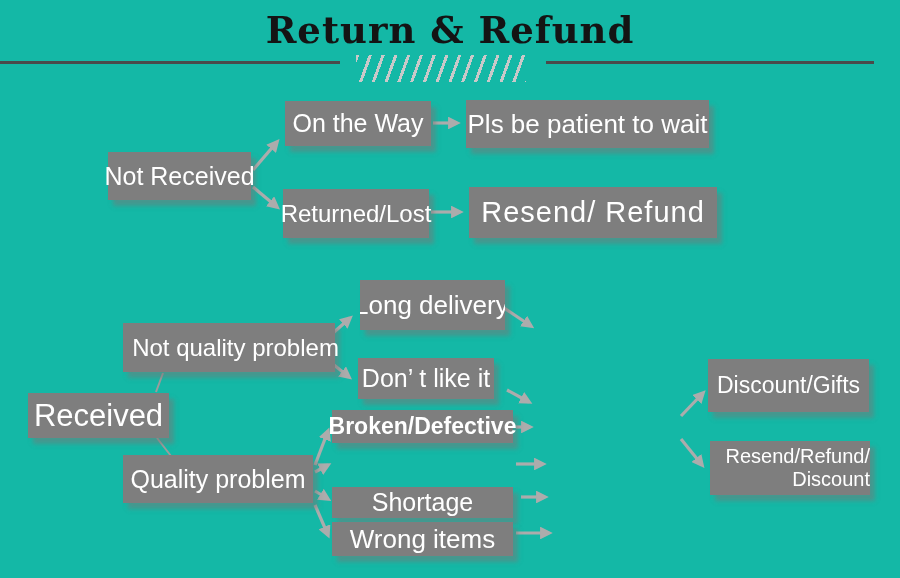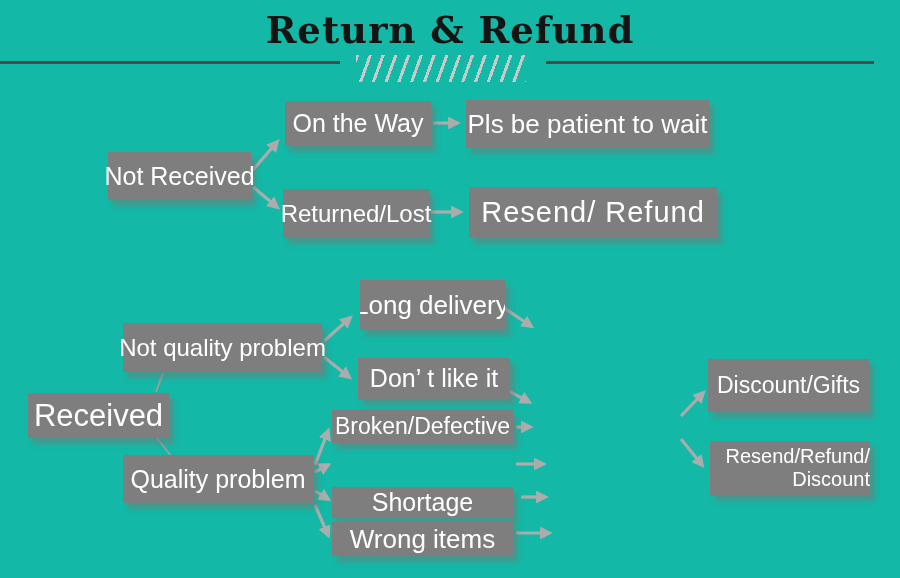--- a/index.html
+++ b/index.html
@@ -31,28 +31,28 @@
   .node{
     position:absolute;z-index:2;background:var(--node-fill,#7e7e7e);
     color:var(--node-text,#ffffff);display:flex;align-items:center;justify-content:center;
     white-space:nowrap;box-shadow:5px 6px 4px rgba(120,120,120,0.5);
   }
   #n-not-received   {left:108px;top:152px;width:143px;height:48px;font-size:25px;}
   #n-on-the-way     {left:285px;top:101px;width:146px;height:45px;font-size:25px;}
   #n-pls-wait       {left:466px;top:100px;width:243px;height:48px;font-size:26px;}
   #n-returned-lost  {left:283px;top:189px;width:146px;height:49px;font-size:24px;}
   #n-resend-refund  {left:469px;top:187px;width:248px;height:51px;font-size:29px;letter-spacing:1px;}
-  #n-not-quality    {left:123px;top:323px;width:199px;height:49px;font-size:24px;}
+  #n-not-quality    {left:123px;top:323px;width:199px;height:49px;font-size:24px;padding-left:13px;}
   #n-received       {left:28px; top:393px;width:141px;height:45px;font-size:31px;}
   #n-quality        {left:123px;top:455px;width:190px;height:48px;font-size:25px;}
   #n-long-delivery  {left:360px;top:280px;width:145px;height:50px;font-size:26px;
                      justify-content:flex-start;overflow:hidden;}
   #n-long-delivery span{margin-left:-6px;}
-  #n-dont-like      {left:358px;top:358px;width:152px;height:41px;font-size:25px;}
-  #n-broken         {left:332px;top:410px;width:181px;height:33px;font-size:23px;}
+  #n-dont-like      {left:358px;top:358px;width:136px;height:41px;font-size:25px;}
+  #n-broken         {left:332px;top:410px;width:181px;height:33px;font-size:23px;font-weight:bold;}
   #n-diff-color     {left:332px;top:448px;width:181px;height:34px;font-size:25px;}
   #n-shortage       {left:332px;top:487px;width:181px;height:31px;font-size:25px;}
   #n-wrong-items    {left:332px;top:522px;width:181px;height:34px;font-size:26px;}
   #n-contact-us     {left:537px;top:410px;width:146px;height:46px;font-size:26px;}
   #n-discount-gifts {left:708px;top:359px;width:161px;height:53px;font-size:23px;}
   #n-resend-discount{left:710px;top:441px;width:160px;height:54px;font-size:20px;
                      flex-direction:column;align-items:flex-end;justify-content:center;
                      padding-left:4px;box-sizing:border-box;line-height:1.15;}
 </style>
 </head>

